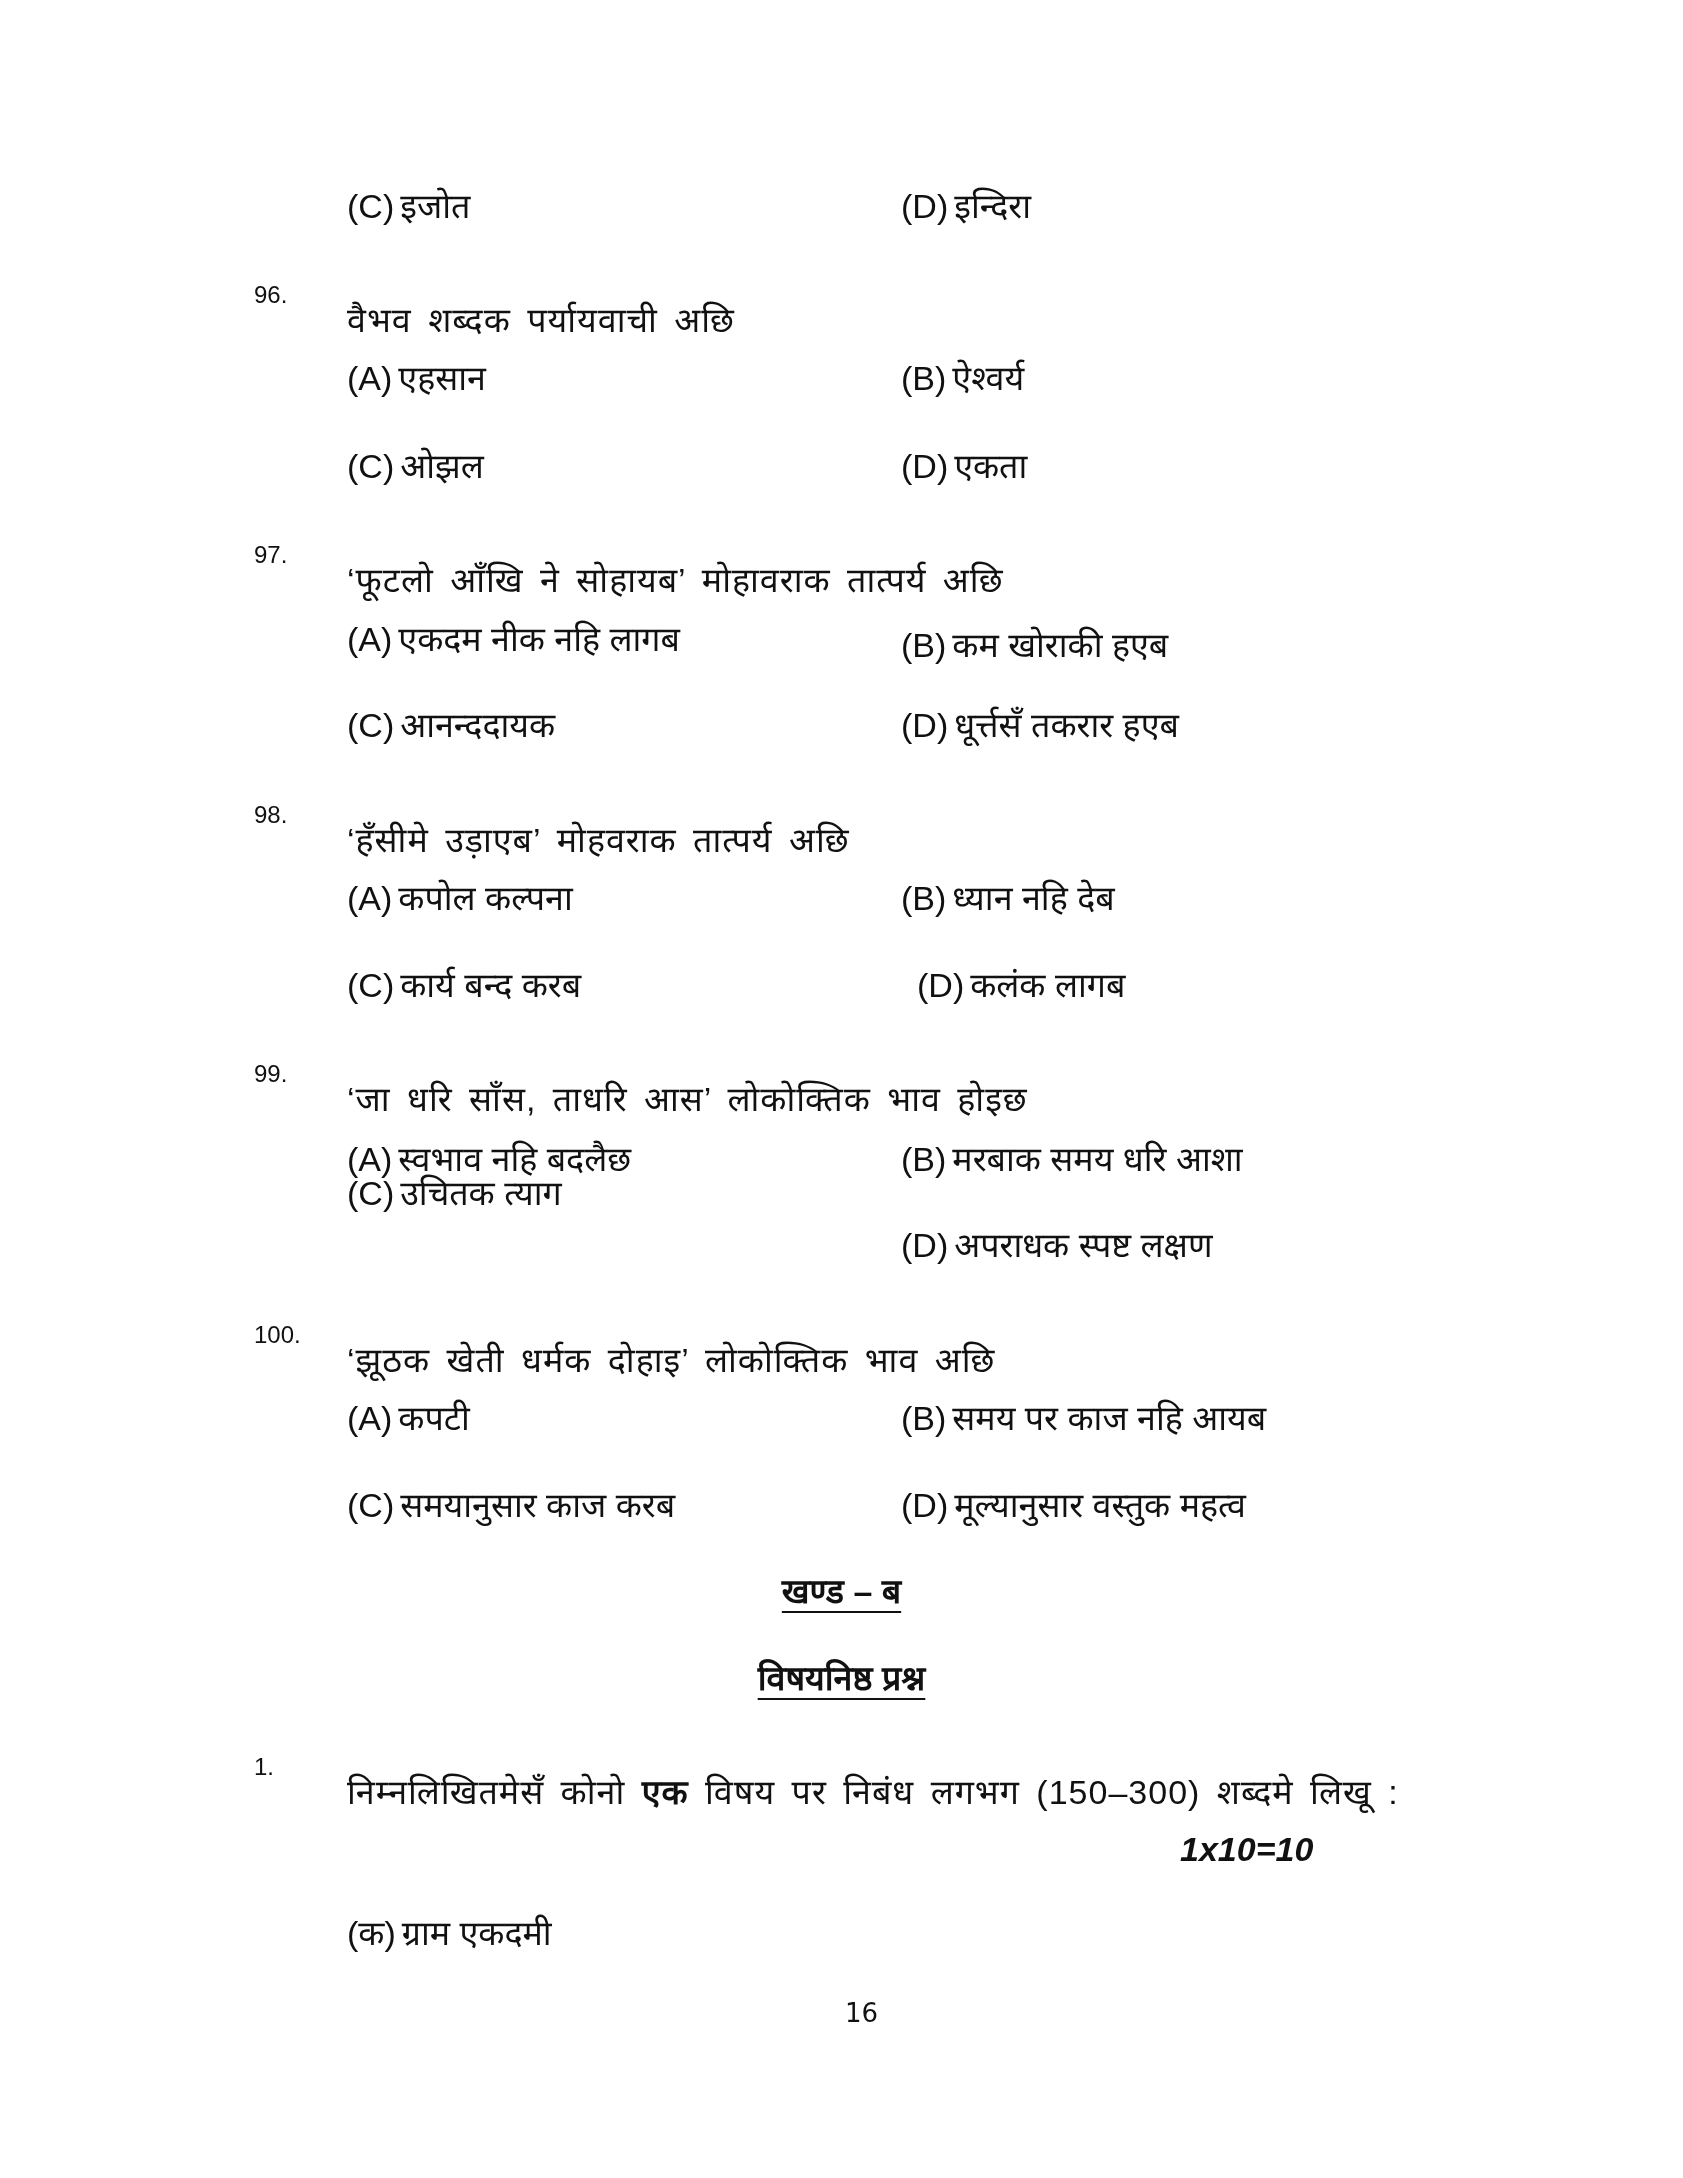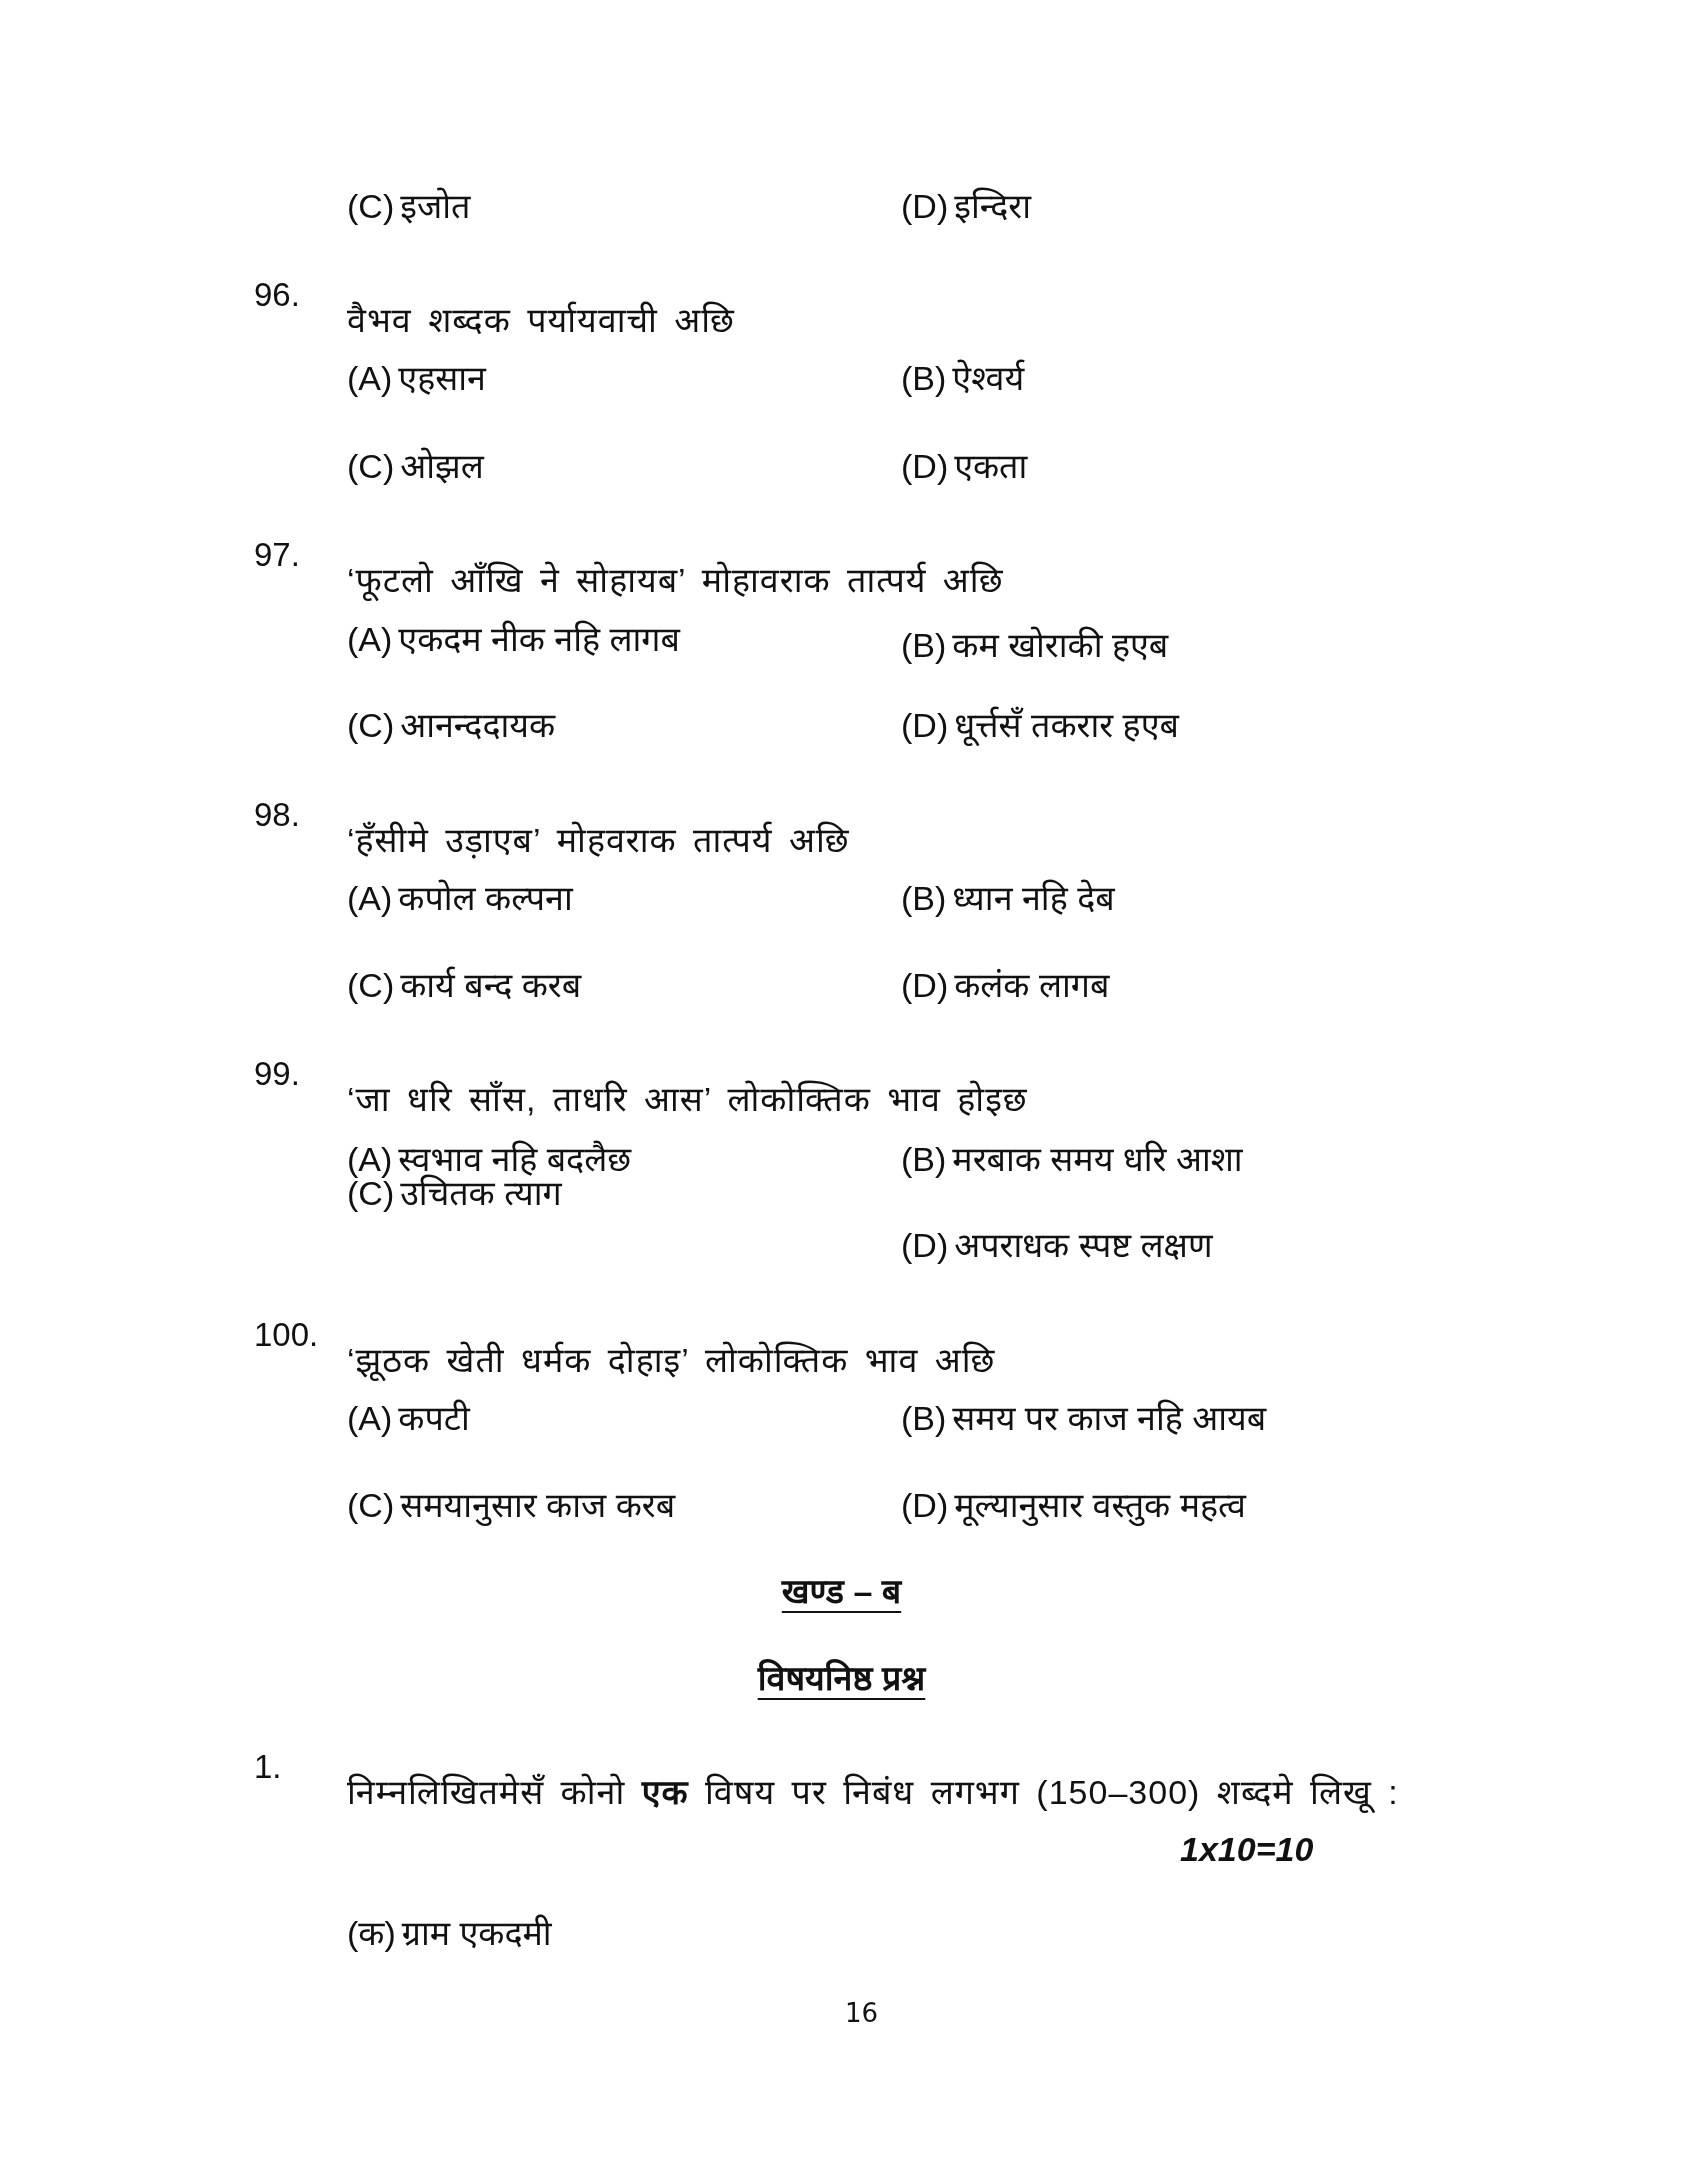--- a/index.html
+++ b/index.html
@@ -2,21 +2,21 @@
 <html><head>
   <meta charset="utf-8">
   <style>
     html, body { margin: 0; padding: 0; background: #ffffff; }
     body {
       width: 1683px; height: 2178px; position: relative; overflow: hidden;
       font-family: "Liberation Sans", "DejaVu Sans", sans-serif;
       color: #111111;
     }
     .line { position: absolute; font-size: 34px; line-height: 44px; white-space: nowrap; }
-    .qnum { position: absolute; font-size: 33px; line-height: 44px; left: 254px; }
+    .qnum { position: absolute; font-size: 24px; line-height: 44px; left: 254px; }
     .qtext { left: 347px; letter-spacing: 1px; word-spacing: 6px; margin-top: 28px; }
     .optL { left: 347px; }
     .optR { left: 901px; }
     .opt .lbl { margin-right: 6px; }
     .heading {
       position: absolute; left: 0; width: 1683px; text-align: center;
       font-size: 34px; line-height: 44px; font-weight: bold;
     }
     .heading span { text-decoration: underline; text-underline-offset: 8px; text-decoration-thickness: 2px; }
     .marks {
@@ -51,21 +51,21 @@
 <div class="line optL opt" style="top:617px;"><span class="lbl">(A)</span><span>एकदम नीक नहि लागब</span></div>
 <div class="line optR opt" style="top:623px;"><span class="lbl">(B)</span><span>कम खोराकी हएब</span></div>
 <div class="line optL opt" style="top:703px;"><span class="lbl">(C)</span><span>आनन्ददायक</span></div>
 <div class="line optR opt" style="top:703px;"><span class="lbl">(D)</span><span>धूर्त्तसँ तकरार हएब</span></div>
 
 <div class="qnum" style="top:793px;">98.</div>
 <div class="line qtext" style="top:790px;">‘हँसीमे उड़ाएब’ मोहवराक तात्पर्य  अछि</div>
 <div class="line optL opt" style="top:876px;"><span class="lbl">(A)</span><span>कपोल कल्पना</span></div>
 <div class="line optR opt" style="top:876px;"><span class="lbl">(B)</span><span>ध्यान नहि देब</span></div>
 <div class="line optL opt" style="top:963px;"><span class="lbl">(C)</span><span>कार्य बन्द करब</span></div>
-<div class="line optR opt" style="top:963px;"><span class="lbl">(D)</span><span>कलंक लागब</span></div>
+<div class="line optR opt" style="top:963px;margin-left:16px;"><span class="lbl">(D)</span><span>कलंक लागब</span></div>
 
 <div class="qnum" style="top:1052px;">99.</div>
 <div class="line qtext" style="top:1049px;">‘जा धरि साँस, ताधरि आस’ लोकोक्तिक भाव होइछ</div>
 <div class="line optL opt" style="top:1137px;"><span class="lbl">(A)</span><span>स्वभाव  नहि बदलैछ</span></div>
 <div class="line optR opt" style="top:1137px;"><span class="lbl">(B)</span><span>मरबाक समय धरि आशा</span></div>
 <div class="line optL opt" style="top:1171px;"><span class="lbl">(C)</span><span>उचितक त्याग</span></div>
 <div class="line optR opt" style="top:1223px;"><span class="lbl">(D)</span><span>अपराधक स्पष्ट लक्षण</span></div>
 
 <div class="qnum" style="top:1313px;">100.</div>
 <div class="line qtext" style="top:1310px;">‘झूठक खेती धर्मक दोहाइ’ लोकोक्तिक भाव अछि</div>

